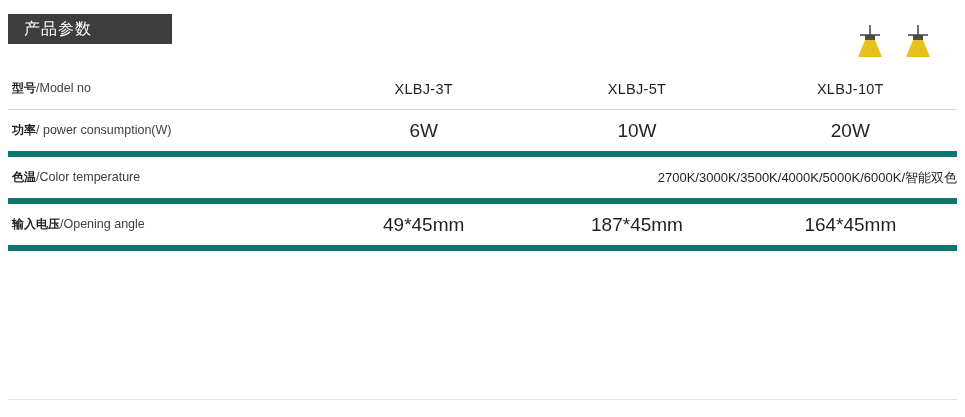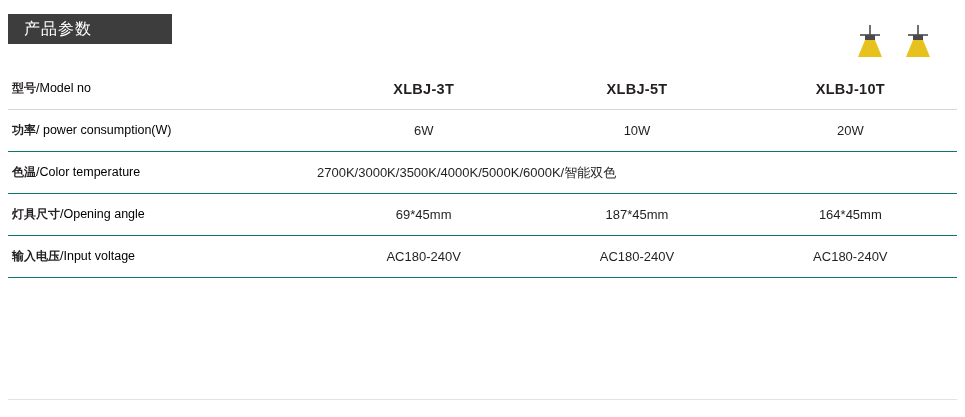--- a/index.html
+++ b/index.html
@@ -58,21 +58,21 @@
   
   .spec-table {
     position: absolute;
     left: 8px;
     top: 68px;
     width: 949px;
     border-collapse: collapse;
     table-layout: fixed;
   }
   .spec-table tr {
-    border-bottom: 1px solid #0f766e;
+    border-bottom: 6px solid #0f766e;
   }
   .spec-table tr.head-row {
     border-bottom: 1px solid #d8d8d8;
   }
   .spec-table td {
     height: 41px;
     vertical-align: middle;
     padding: 0;
     font-size: 13px;
   }
@@ -83,34 +83,34 @@
     white-space: nowrap;
   }
   .label .cn {
     font-size: 12px;
     font-weight: bold;
     color: #231f20;
   }
   .label .en {
     font-size: 12.5px;
     font-weight: normal;
-    color: #000000;
+    color: #404040;
   }
   td.val {
     text-align: center;
-    font-size: 13px;
+    font-size: 19px;
     color: #231f20;
   }
   tr.head-row td.val {
     font-size: 14.5px;
-    font-weight: bold;
+    font-weight: normal;
     letter-spacing: 0.3px;
   }
   td.val-span {
-    text-align: left;
+    text-align: right;
     font-size: 13px;
     color: #231f20;
   }
   .bottom-rule {
     position: absolute;
     left: 8px;
     top: 399px;
     width: 949px;
     height: 1px;
     background: #e3e3e3;
@@ -156,28 +156,22 @@
         <td class="label"><span class="cn">功率</span><span class="en">/ power consumption(W)</span></td>
         <td class="val">6W</td>
         <td class="val">10W</td>
         <td class="val">20W</td>
       </tr>
       <tr>
         <td class="label"><span class="cn">色温</span><span class="en">/Color temperature</span></td>
         <td class="val-span" colspan="3">2700K/3000K/3500K/4000K/5000K/6000K/智能双色</td>
       </tr>
       <tr>
-        <td class="label"><span class="cn">灯具尺寸</span><span class="en">/Opening angle</span></td>
-        <td class="val">69*45mm</td>
+        <td class="label"><span class="cn">输入电压</span><span class="en">/Opening angle</span></td>
+        <td class="val">49*45mm</td>
         <td class="val">187*45mm</td>
         <td class="val">164*45mm</td>
-      </tr>
-      <tr>
-        <td class="label"><span class="cn">输入电压</span><span class="en">/Input voltage</span></td>
-        <td class="val">AC180-240V</td>
-        <td class="val">AC180-240V</td>
-        <td class="val">AC180-240V</td>
       </tr>
     </tbody>
   </table>
 
   <div class="bottom-rule"></div>
 </div>
 
 </body></html>

